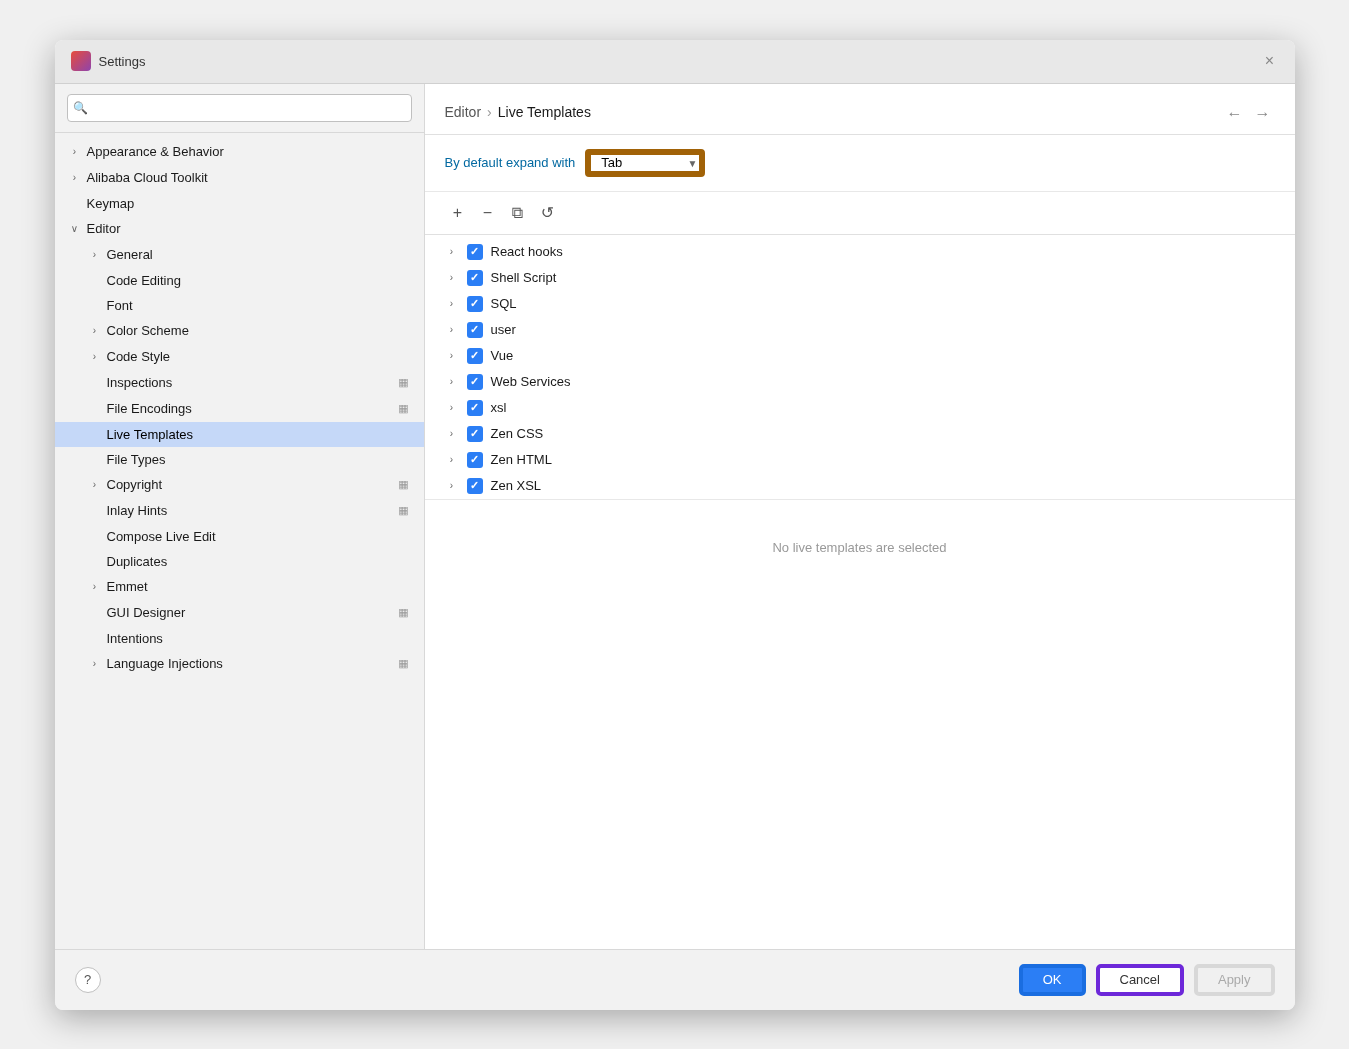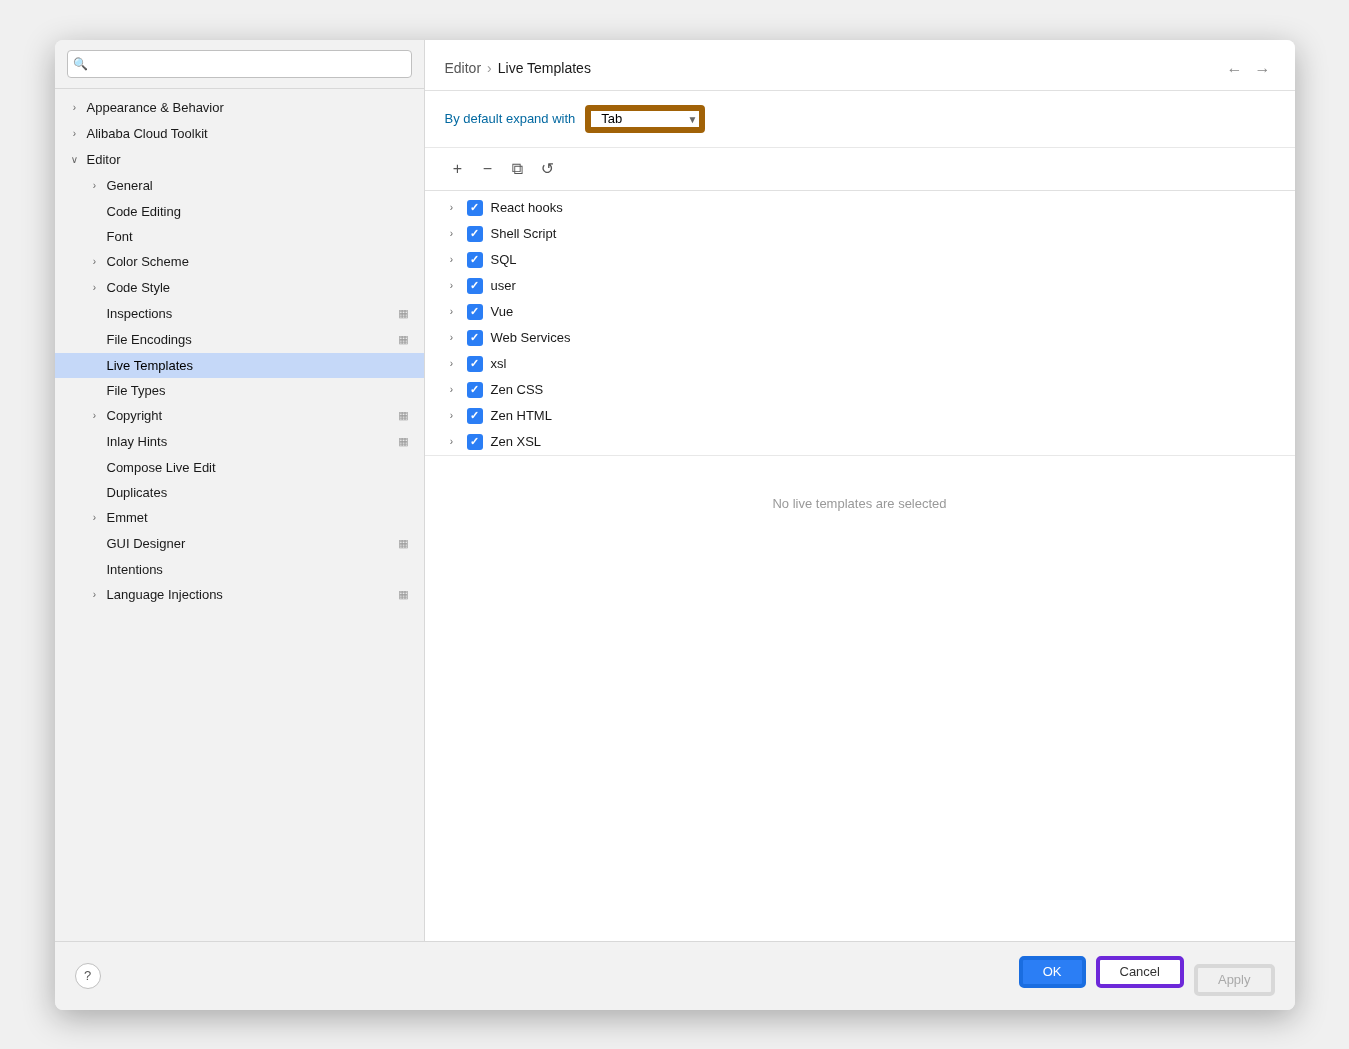--- a/index.html
+++ b/index.html
@@ -332,28 +332,32 @@
     }
     .btn-secondary {
       background: white;
       color: #333;
     }
     .btn-disabled {
       background: #f0f0f0;
       color: #aaa;
       cursor: default;
       border-color: #d8d8d8;
-      margin-top: 8px;
     }
   </style>
 </head>
 <body>
 
 <div class="dialog">
 
+  <div class="title-bar">
+    <div class="title-bar-icon"></div>
+    <span class="title-bar-title">Settings</span>
+    <div class="title-bar-close">×</div>
+  </div>
 
   <div class="main-content">
 
     <div class="sidebar">
       <div class="search-bar">
         <div class="search-wrapper">
           <span class="search-icon-inner">🔍</span>
           <input class="search-input" type="text" style="">
         </div>
       </div>
@@ -362,20 +366,24 @@
         <div class="nav-item">
           <span class="chevron">›</span>
           <span class="nav-item-label">Appearance &amp; Behavior</span>
         </div>
 
         <div class="nav-item">
           <span class="chevron">›</span>
           <span class="nav-item-label">Alibaba Cloud Toolkit</span>
         </div>
 
+        <div class="nav-item">
+          <span class="indent"></span>
+          <span class="nav-item-label">Keymap</span>
+        </div>
 
         <div class="nav-item">
           <span class="chevron">∨</span>
           <span class="nav-item-label">Editor</span>
         </div>
 
         <div class="nav-item" style="padding-left:32px;">
           <span class="chevron">›</span>
           <span class="nav-item-label">General</span>
         </div>

